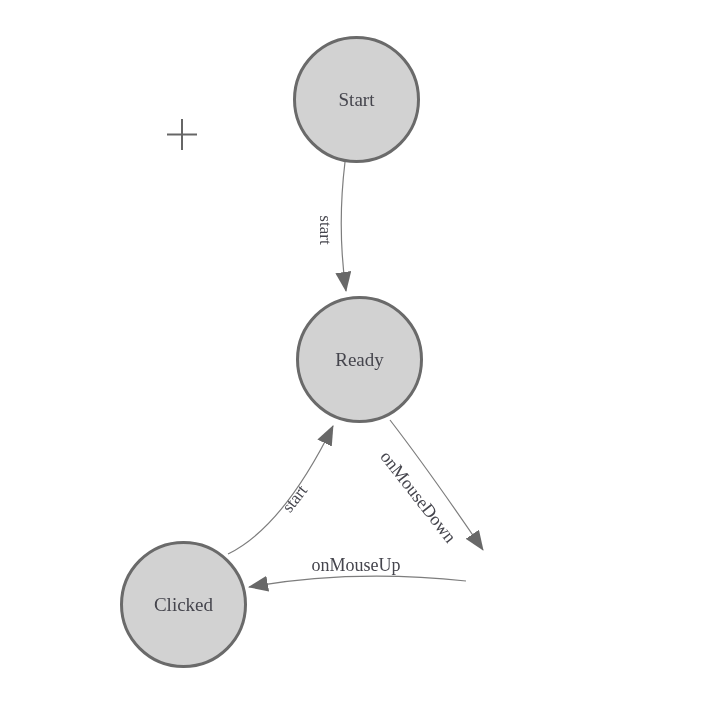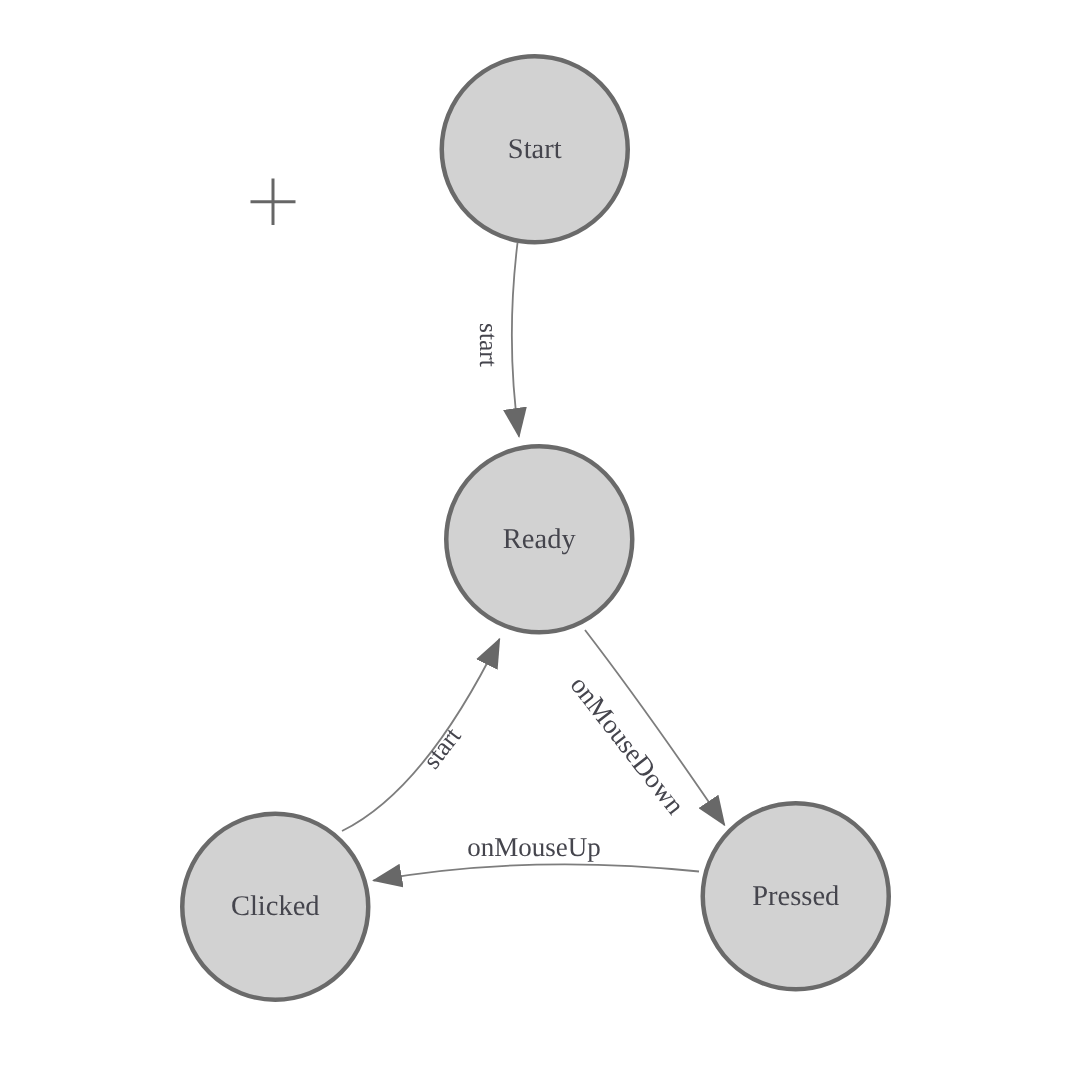--- a/index.html
+++ b/index.html
@@ -126,23 +126,20 @@
   </div>
 
   <div class="state" id="node-ready">
     <span class="state-label">Ready</span>
   </div>
 
   <div class="state" id="node-clicked">
     <span class="state-label">Clicked</span>
   </div>
 
-  <div class="state" id="node-pressed">
-    <span class="state-label">Pressed</span>
-  </div>
 
   <div class="edge-label" id="lbl-start-ready">start</div>
 
   <div class="edge-label" id="lbl-mousedown">onMouseDown</div>
 
   <div class="edge-label" id="lbl-clicked-ready">start</div>
 
   <div class="edge-label" id="lbl-mouseup">onMouseUp</div>
 
 </div>

